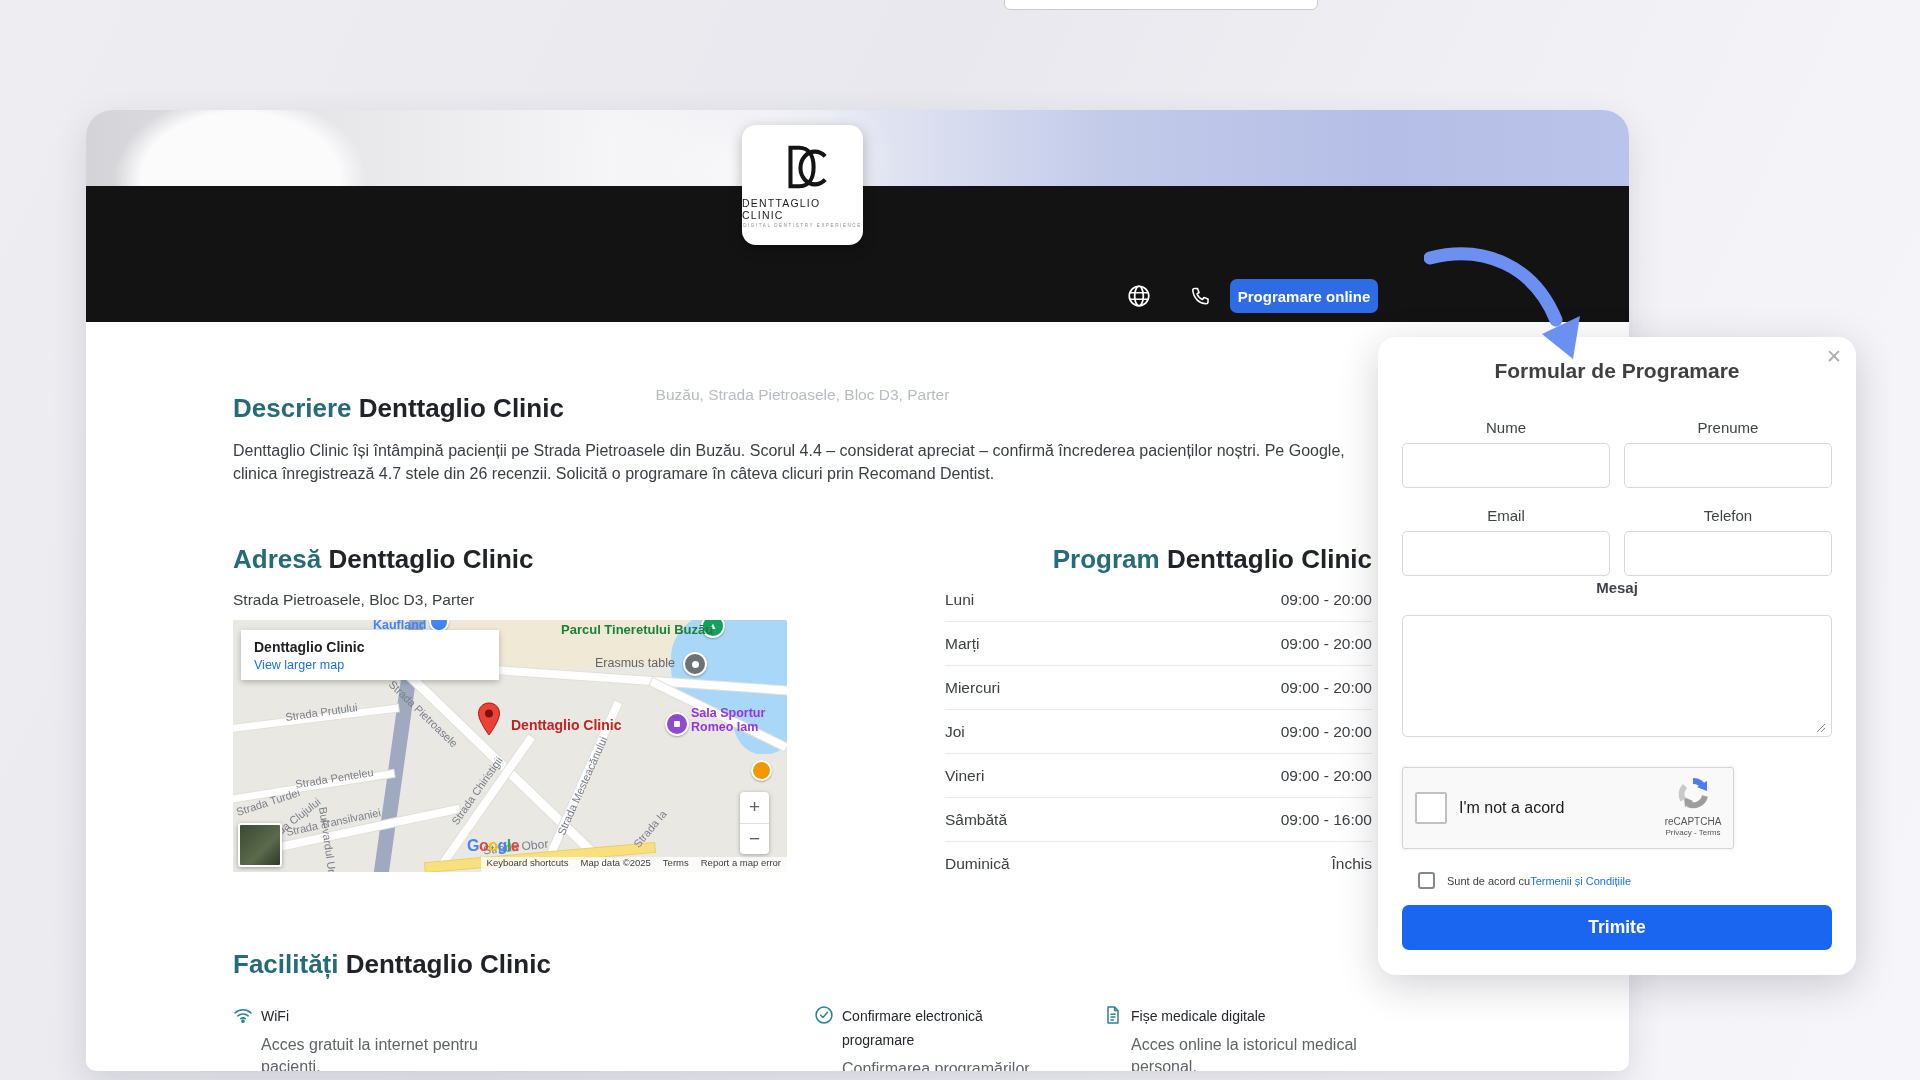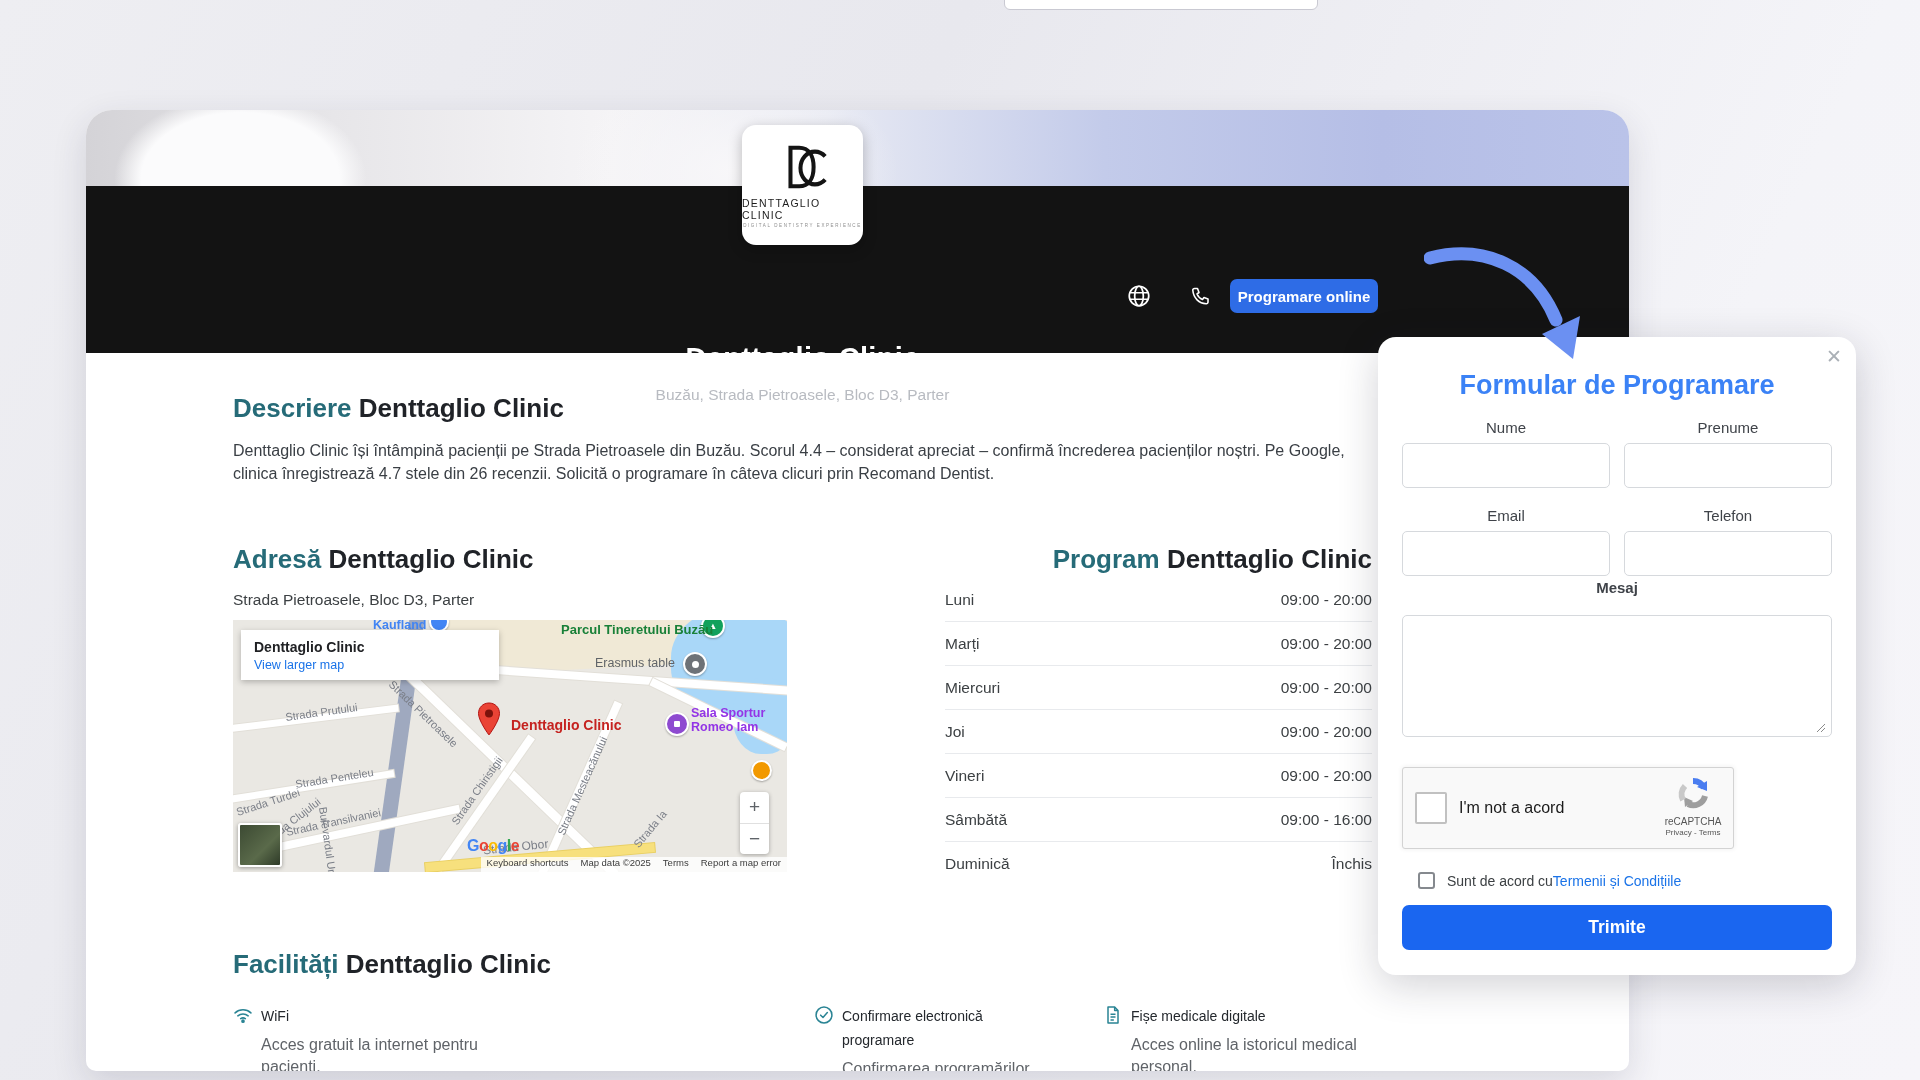--- a/index.html
+++ b/index.html
@@ -10,21 +10,21 @@
   .top-partial{position:absolute;left:1004px;top:-18px;width:312px;height:26px;background:#fff;
     border:1px solid #c9c9d2;border-radius:6px;}
   
   .card{position:absolute;left:86px;top:110px;width:1543px;height:961px;background:#fff;
     border-radius:26px 26px 10px 10px;overflow:hidden;box-shadow:0 12px 35px rgba(45,45,70,.14);}
   .banner{position:absolute;left:0;top:0;width:100%;height:76px;
     background:
       radial-gradient(180px 120px at 10% 90%, #fbfbfc 0%, #fbfbfc 55%, rgba(251,251,252,0) 70%),
       radial-gradient(220px 140px at 42% 80%, #f8f7f9 0%, rgba(248,247,249,0) 75%),
       linear-gradient(90deg,#d4d3d7 0%,#e7e6e9 16%,#f5f4f6 34%,#e8eaf3 48%,#c3cbea 66%,#b5bee6 84%,#bac3e9 100%);}
-  .hdr{position:absolute;left:0;top:76px;width:100%;height:167px;background:#131313;}
+  .hdr{position:absolute;left:0;top:76px;width:100%;height:136px;background:#131313;}
   
   .logo-box{position:absolute;left:656px;top:15px;width:121px;height:120px;background:#fff;border-radius:14px;
     box-shadow:0 4px 14px rgba(0,0,0,.25);z-index:6;display:flex;flex-direction:column;align-items:center;justify-content:center;}
   .logo-word{font-size:10.5px;letter-spacing:1.2px;color:#1c1c1c;margin-top:3px;font-stretch:condensed;}
   .logo-tag{font-size:4.5px;letter-spacing:1.6px;color:#8d8d8d;margin-top:2px;}
   
   .hdr-icon{position:absolute;top:97px;width:26px;height:26px;}
   .hdr-cta{position:absolute;left:1144px;top:93px;width:148px;height:34px;background:#2e6ce6;border:none;
     border-radius:7px;color:#fff;font-weight:bold;font-size:15px;font-family:"Liberation Sans",sans-serif;cursor:pointer;}
   .hdr-title{position:absolute;left:147px;top:156px;width:1139px;text-align:center;color:#fff;
@@ -69,35 +69,35 @@
   .zoomctl .zin{border-bottom:1px solid #e0e0e0;}
   .sat-thumb{position:absolute;left:5px;top:203px;width:40px;height:40px;border:2px solid #fff;border-radius:3px;
     background:linear-gradient(135deg,#3c4a33,#5a6a4a 60%,#2e3a28);box-shadow:0 1px 4px rgba(0,0,0,.35);z-index:5;}
   .gglogo{position:absolute;left:234px;top:217px;font-size:16px;font-weight:bold;z-index:4;letter-spacing:-.5px;}
   .attrib{position:absolute;right:0;bottom:0;height:15px;display:flex;gap:12px;
     background:rgba(255,255,255,.8);padding:0 6px;font-size:9.5px;color:#3c3c3c;z-index:4;}
   
   .form{position:absolute;left:1378px;top:337px;width:478px;height:638px;background:#fff;border-radius:18px;
     box-shadow:0 10px 40px rgba(30,30,50,.20);z-index:40;}
   .form-close{position:absolute;top:8px;right:14px;font-size:19px;color:#aab0b6;cursor:pointer;}
-  .form-title{position:absolute;left:0;top:33px;width:100%;text-align:center;font-size:27px;font-weight:bold;color:#3b82f6;}
+  .form-title{position:absolute;left:0;top:22px;width:100%;text-align:center;font-size:21px;font-weight:bold;color:#404040;}
   .flabel{position:absolute;width:208px;text-align:center;font-size:15px;color:#3f4349;}
   .finput{position:absolute;width:208px;height:45px;border:1px solid #d6d9dd;border-radius:5px;box-sizing:border-box;
     font-family:"Liberation Sans",sans-serif;font-size:15px;padding:0 10px;}
   .ftext{position:absolute;left:24px;top:278px;width:430px;height:122px;border:1px solid #d6d9dd;border-radius:5px;
     box-sizing:border-box;resize:none;font-family:"Liberation Sans",sans-serif;font-size:15px;padding:8px 10px;}
   .resize-h{position:absolute;left:438px;top:386px;pointer-events:none;}
   .recaptcha{position:absolute;left:24px;top:430px;width:330px;height:80px;background:#f9f9f9;border:1px solid #d3d3d3;
     border-radius:3px;box-shadow:0 0 4px 1px rgba(0,0,0,.05);display:flex;align-items:center;}
   .rc-box{width:28px;height:28px;background:#fff;border:2px solid #c1c1c1;border-radius:2px;margin-left:12px;cursor:pointer;}
   .rc-label{font-size:16px;color:#1b1b1b;margin-left:12px;}
   .rc-brand{position:absolute;right:10px;top:8px;width:60px;text-align:center;}
   .rc-brand .bname{font-size:10px;color:#555;margin-top:2px;}
   .rc-brand .blinks{font-size:8px;color:#555;margin-top:1px;}
-  .terms{position:absolute;left:24px;top:535px;display:flex;align-items:center;font-size:14px;color:#3c4043;padding-left:16px;}
+  .terms{position:absolute;left:24px;top:535px;display:flex;align-items:center;font-size:11px;color:#3c4043;padding-left:16px;}
   .terms .cb{width:17px;height:17px;border:2px solid #85898e;border-radius:3px;margin-right:12px;cursor:pointer;box-sizing:border-box;}
   .terms a{color:#1a73e8;text-decoration:none;cursor:pointer;}
   .submit{position:absolute;left:24px;top:568px;width:430px;height:45px;background:#1a66f0;border:none;border-radius:7px;
     color:#fff;font-size:17.5px;font-weight:bold;font-family:"Liberation Sans",sans-serif;cursor:pointer;}
   .arrow{position:absolute;left:1424px;top:242px;z-index:60;pointer-events:none;}
 </style>
 </head>
 <body>
 
 <div class="stage">

